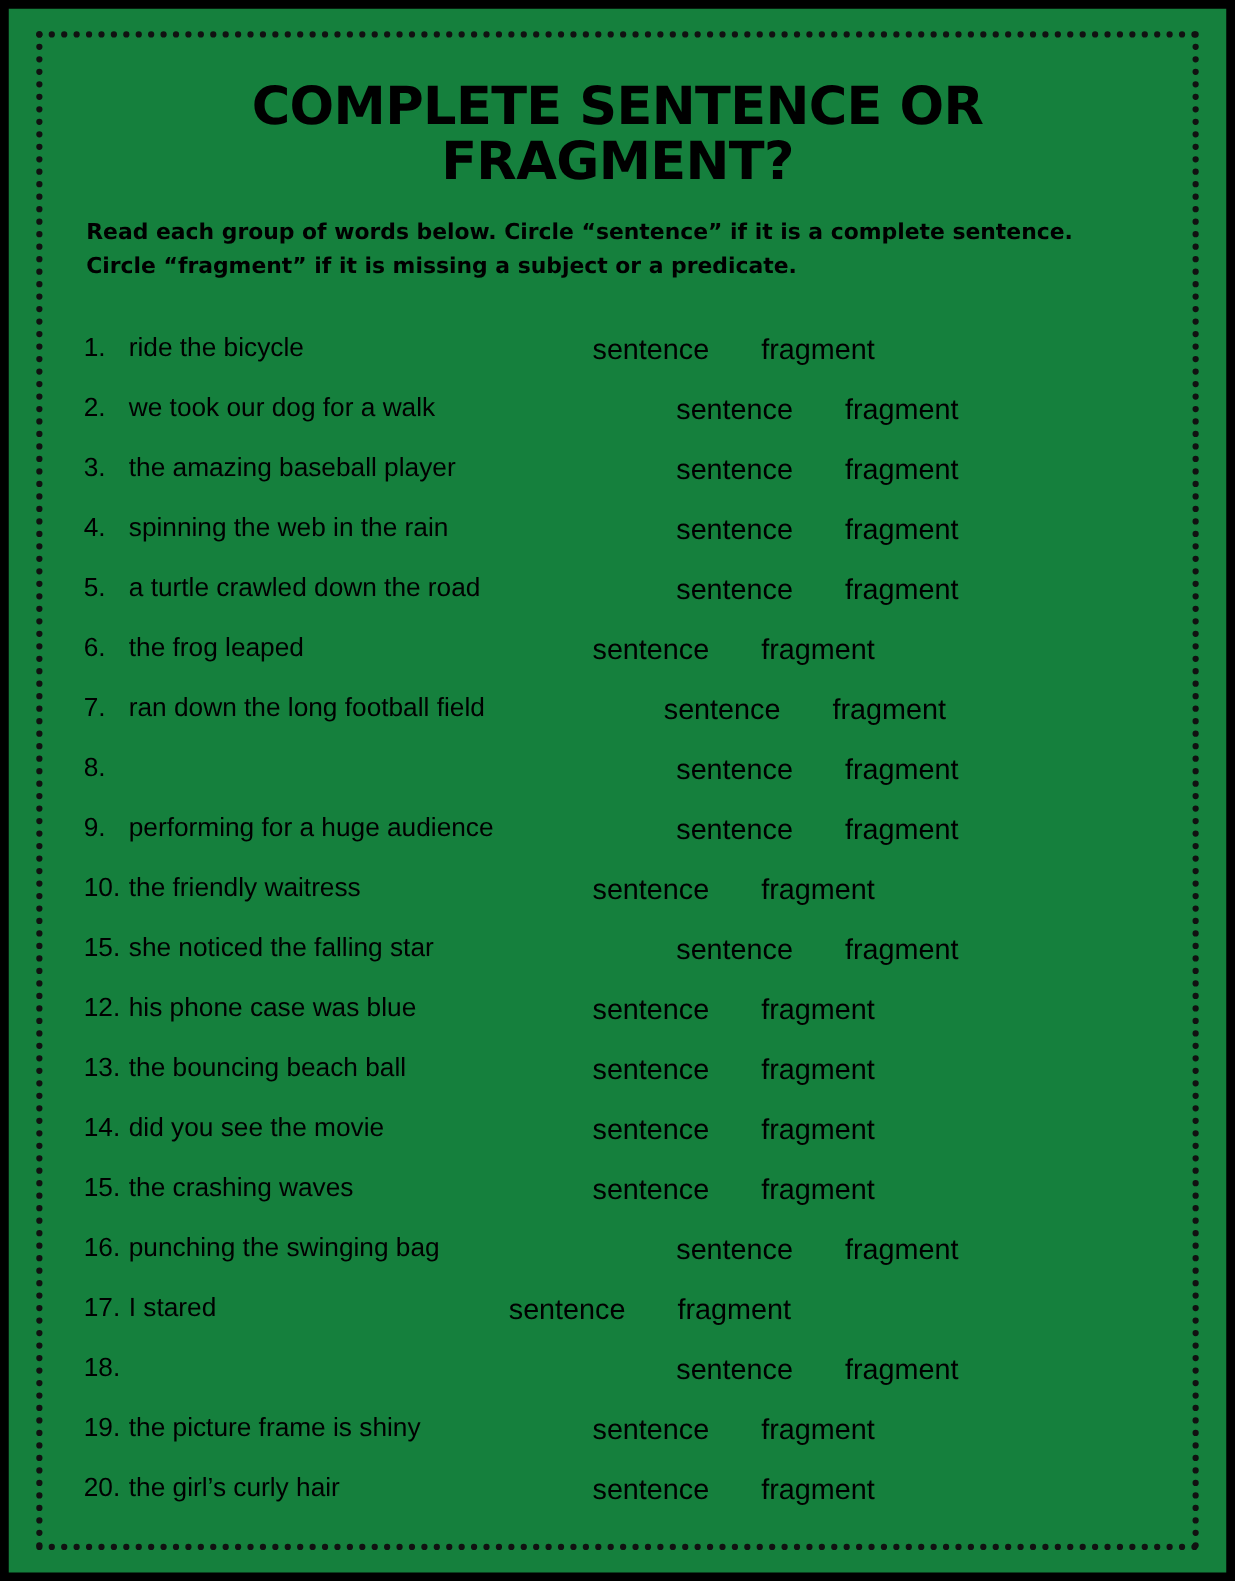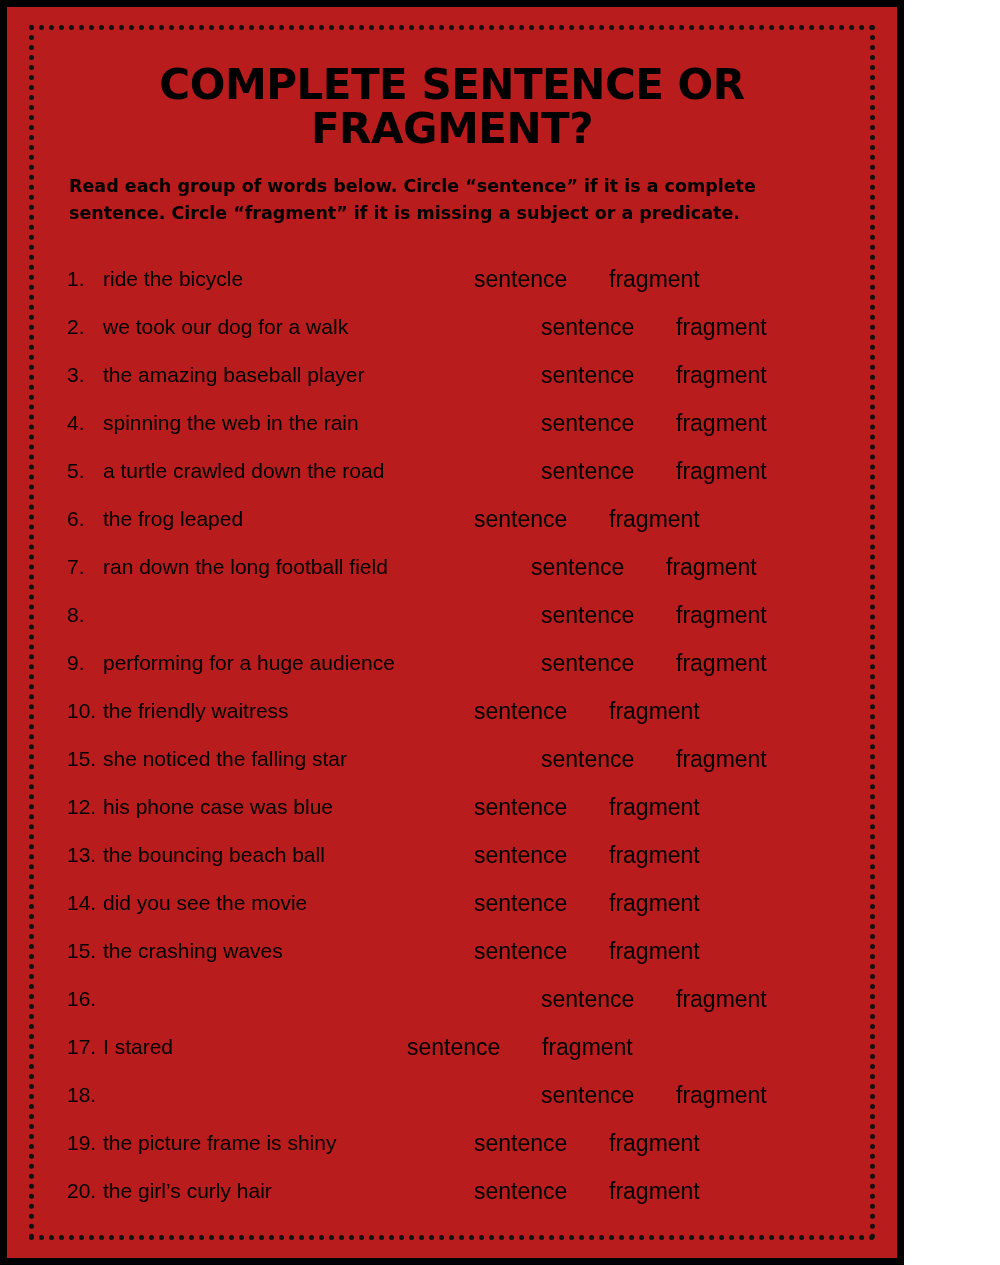--- a/index.html
+++ b/index.html
@@ -9,24 +9,24 @@
   }
   body {
     width: 1000px;
     height: 1265px;
     font-family: "Liberation Sans", sans-serif;
     color: #000000;
     overflow: hidden;
   }
   .page {
     position: relative;
-    width: 904px;
+    width: 988px;
     height: 1265px;
     box-sizing: border-box;
-    background: #b91c1c;
+    background: #15803d;
     border: 7px solid #000000;
     padding: 0;
   }
   .dotted-frame {
     position: absolute;
     top: 18px;
     left: 22px;
     right: 22px;
     bottom: 18px;
     border: 5px dotted #111111;
@@ -184,20 +184,21 @@
           <span class="choice fragment" style="left: 550px;">fragment</span>
         </li>
         <li class="item">
           <span class="num">15.</span>
           <span class="phrase">the crashing waves</span>
           <span class="choice sentence" style="left: 415px;">sentence</span>
           <span class="choice fragment" style="left: 550px;">fragment</span>
         </li>
         <li class="item">
           <span class="num">16.</span>
+          <span class="phrase">punching the swinging bag</span>
           <span class="choice sentence" style="left: 482px;">sentence</span>
           <span class="choice fragment" style="left: 617px;">fragment</span>
         </li>
         <li class="item">
           <span class="num">17.</span>
           <span class="phrase">I stared</span>
           <span class="choice sentence" style="left: 348px;">sentence</span>
           <span class="choice fragment" style="left: 483px;">fragment</span>
         </li>
         <li class="item">

